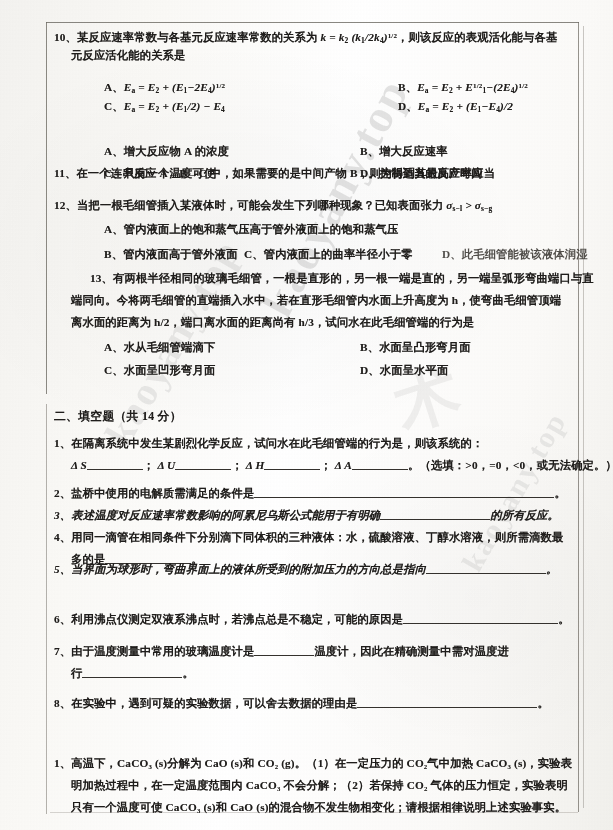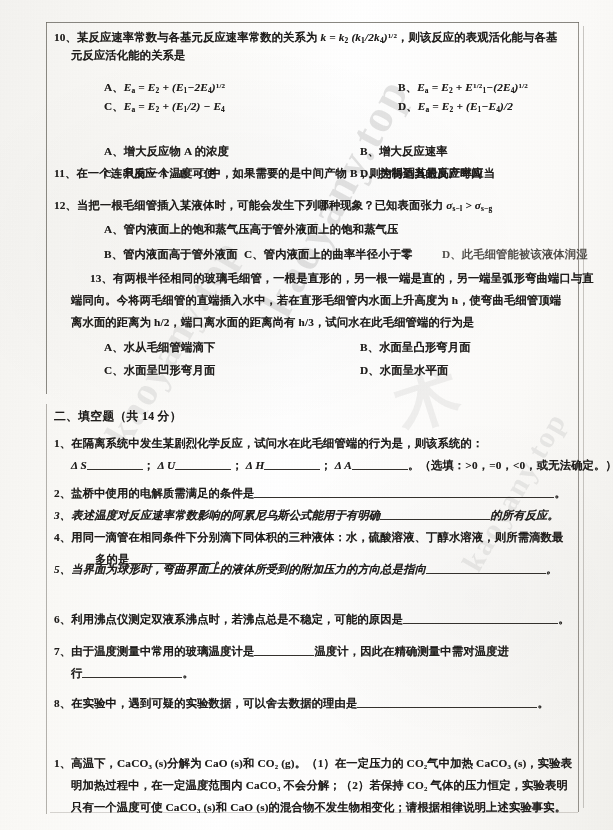--- a/index.html
+++ b/index.html
@@ -234,21 +234,21 @@
       <span>2、</span><span>盐桥中使用的电解质需满足的条件是</span><span class="fill" style="width:300px"></span><span>。</span>
     </div>
 
     <div class="line q" style="left:54px; top:509px;font-style:italic;">
       <span>3、</span><span>表述温度对反应速率常数影响的阿累尼乌斯公式能用于有明确</span><span class="fill" style="width:110px"></span><span>的所有反应。</span>
     </div>
 
     <div class="line q" style="left:54px; top:531px;">
       <span>4、</span><span>用同一滴管在相同条件下分别滴下同体积的三种液体：水，硫酸溶液、丁醇水溶液，则所需滴数最</span>
     </div>
-    <div class="line q" style="left:71px; top:553px;margin-left:24px;">
+    <div class="line q" style="left:71px; top:553px;">
       <span>多的是</span><span class="fill" style="width:86px"></span><span>。</span>
     </div>
 
     <div class="line q" style="left:54px; top:563px;font-style:italic;">
       <span>5、</span><span>当界面为球形时，弯曲界面上的液体所受到的附加压力的方向总是指向</span><span class="fill" style="width:120px"></span><span>。</span>
     </div>
 
     <div class="line q" style="left:54px; top:613px;">
       <span>6、</span><span>利用沸点仪测定双液系沸点时，若沸点总是不稳定，可能的原因是</span><span class="fill" style="width:155px"></span><span>。</span>
     </div>

